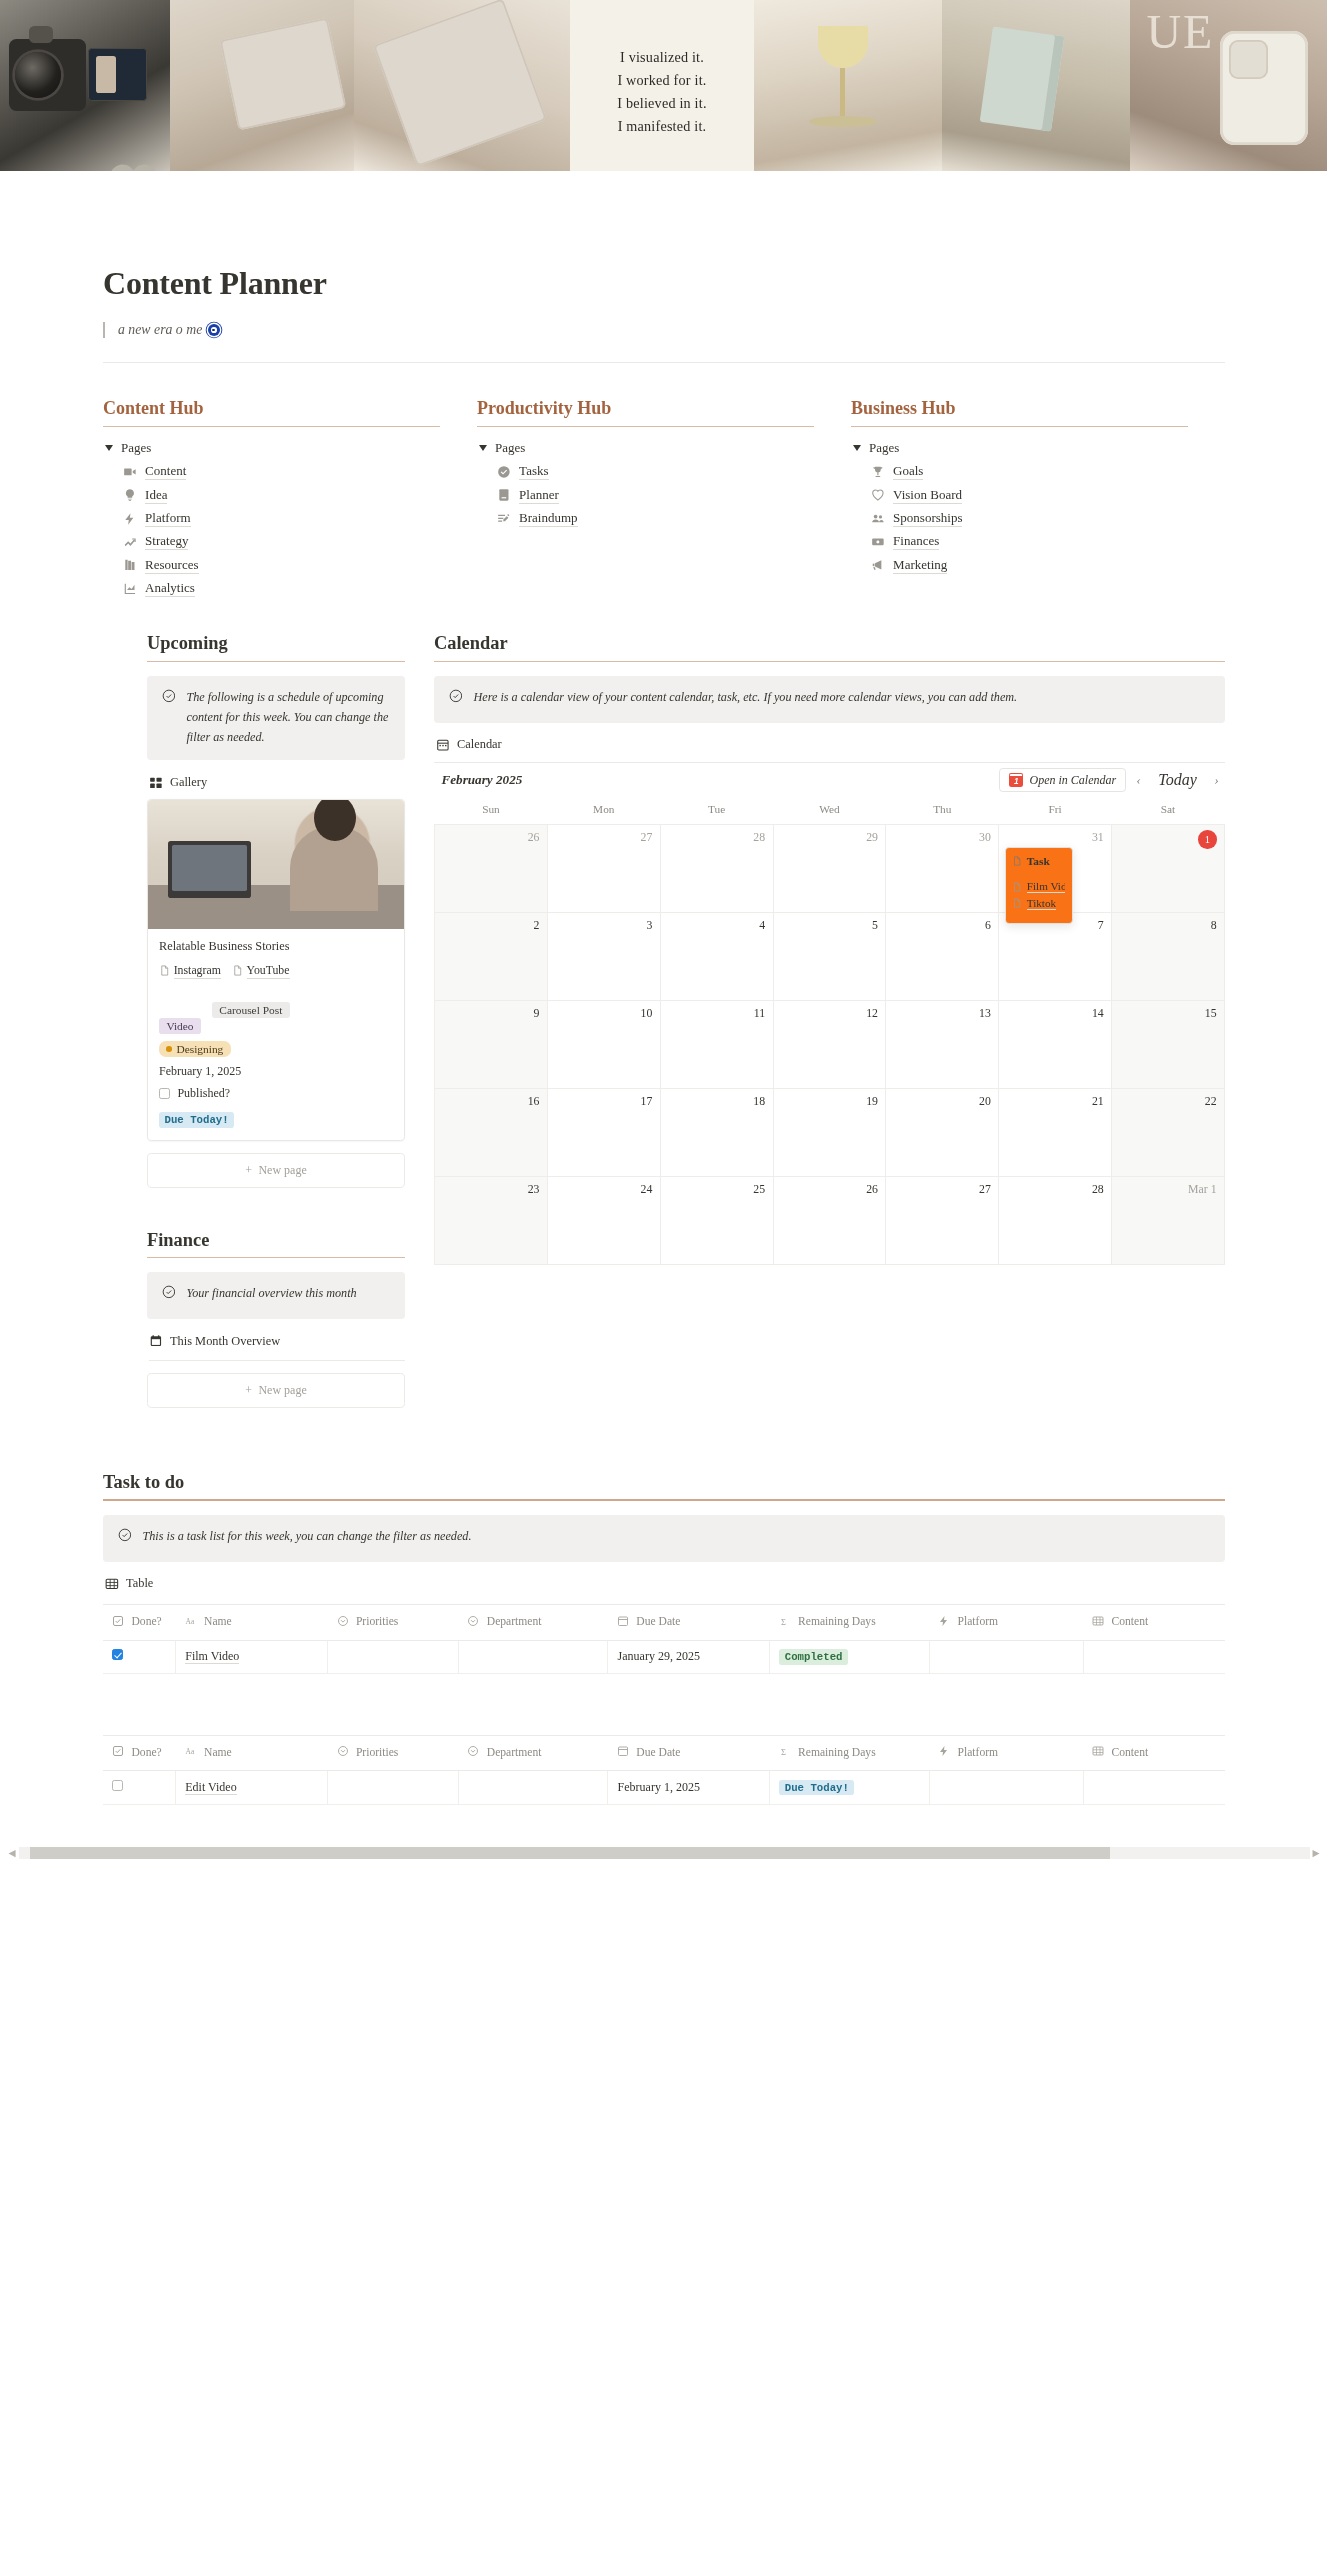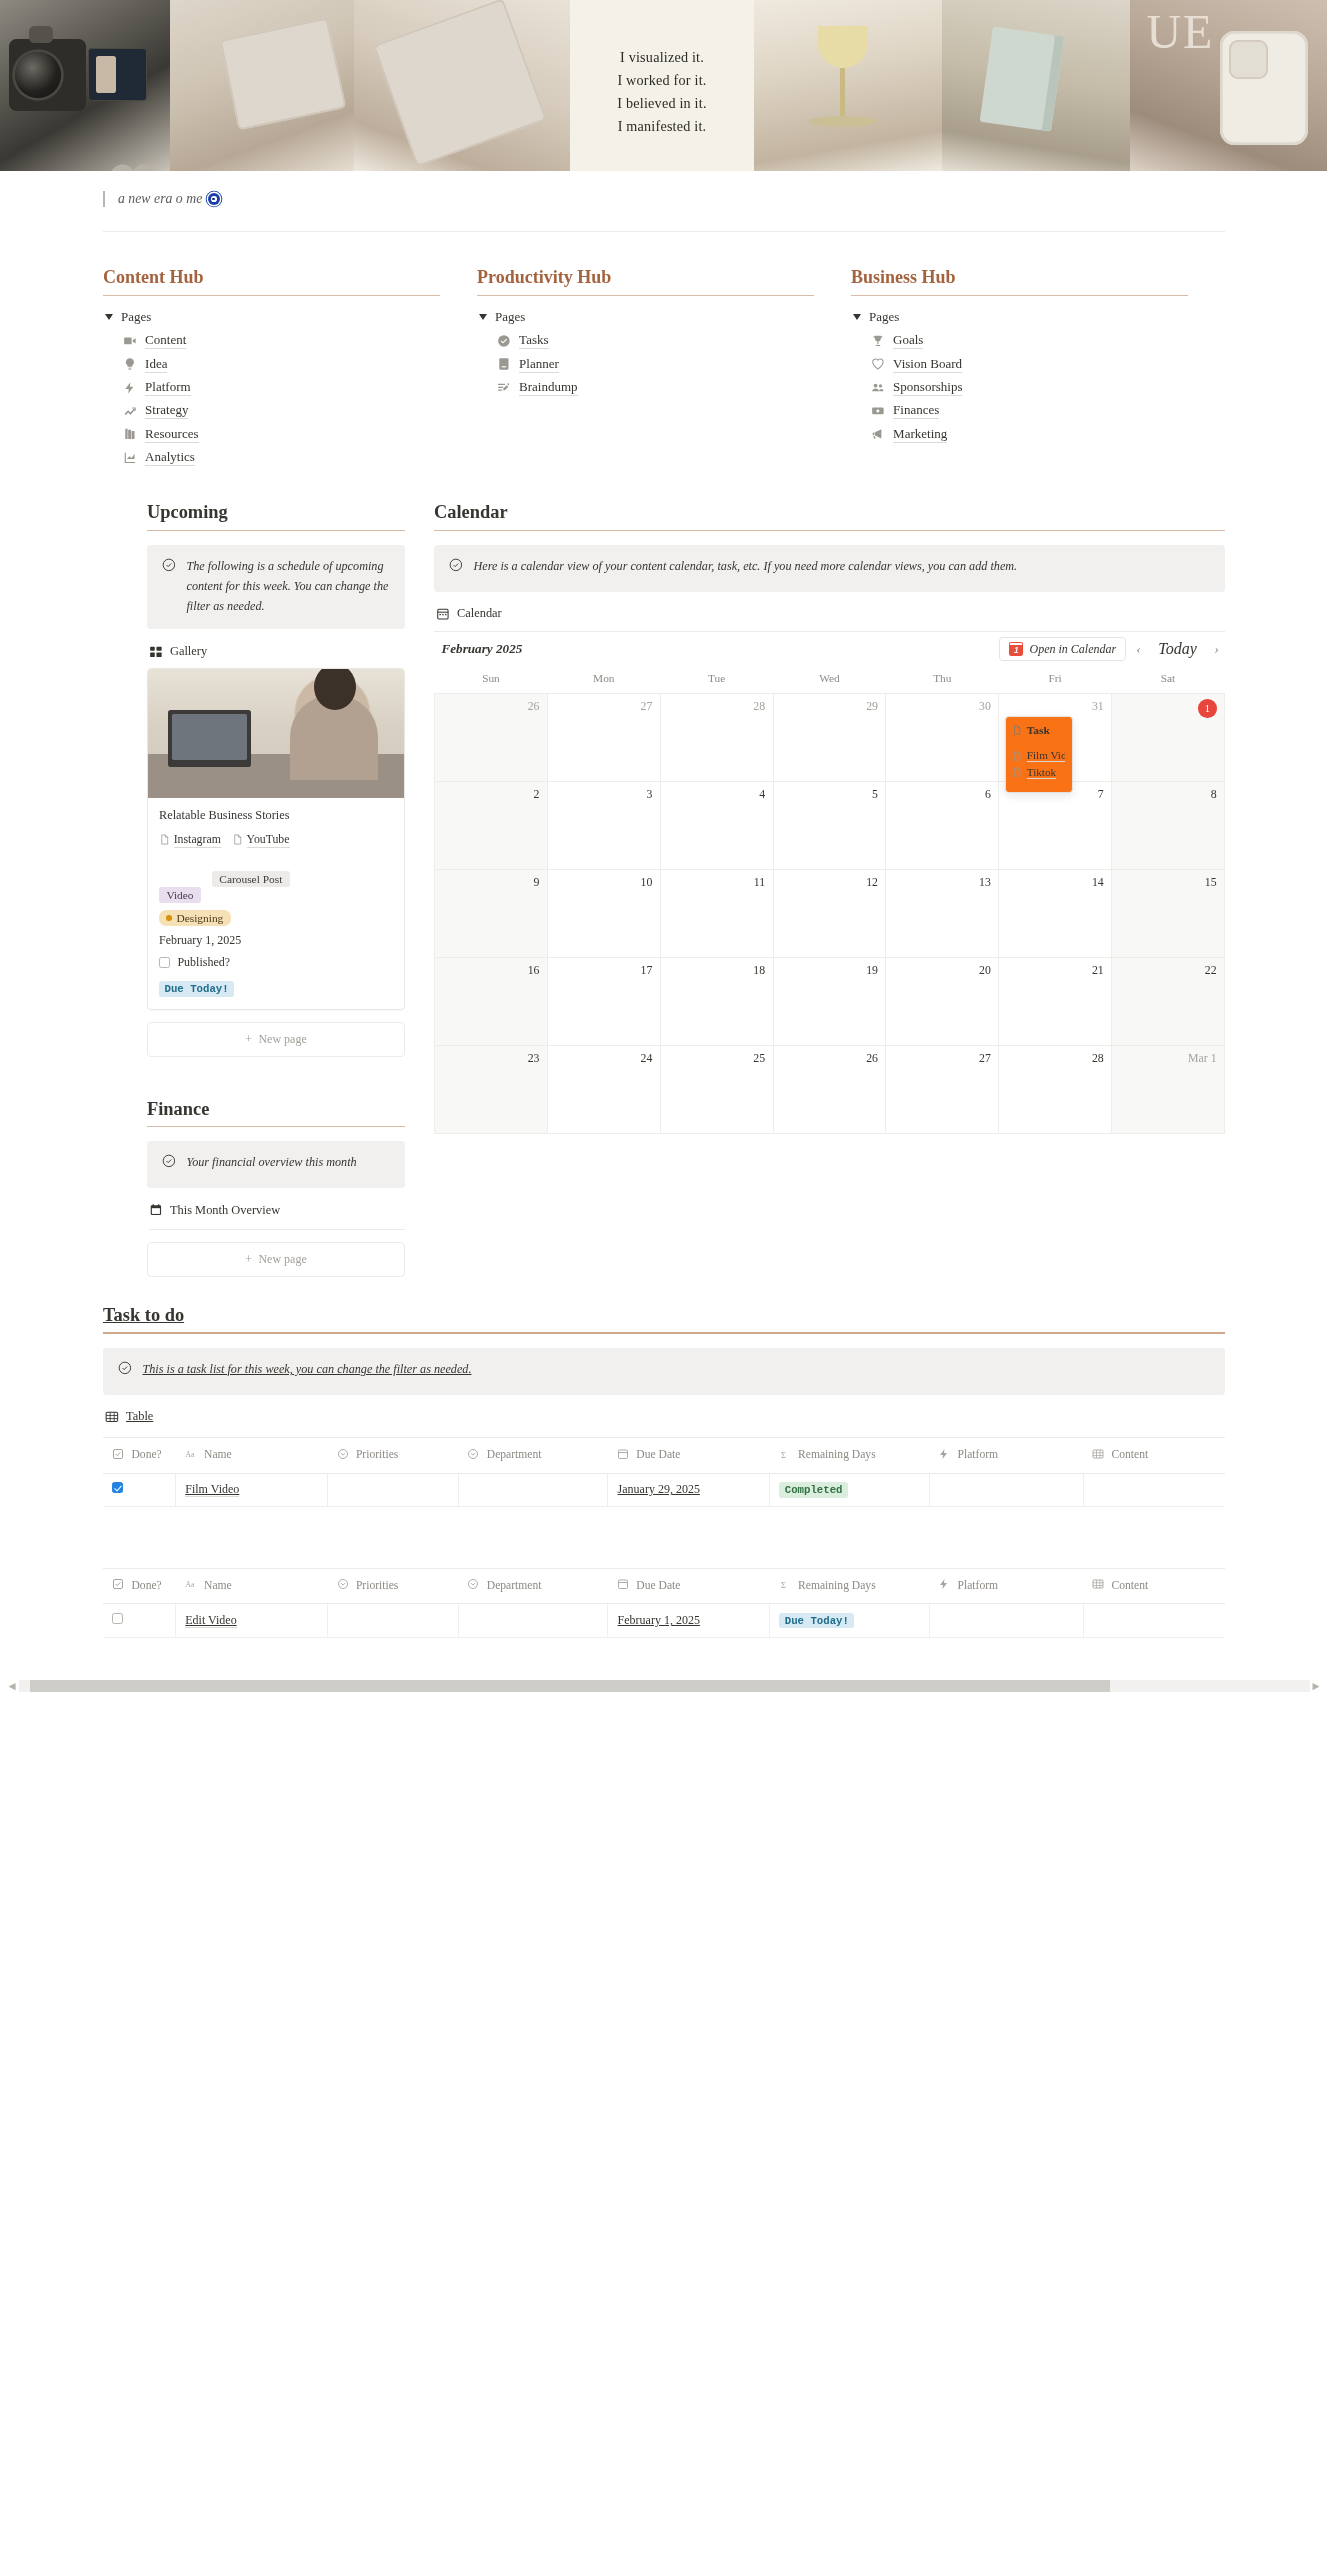--- a/index.html
+++ b/index.html
@@ -326,20 +326,21 @@
   </div>
 
   <svg class="cover-heart" viewBox="0 0 32 30">
     <path d="M16 29S1 19.5 1 10.2C1 5 5 1.5 9.3 1.5c3 0 5.4 1.8 6.7 4 1.3-2.2 3.7-4 6.7-4C27 1.5 31 5 31 10.2 31 19.5 16 29 16 29z" fill="#b7b2a6"></path>
   </svg>
 </div>
 
 <div class="page">
 <div class="wrap">
 
+  <h1 class="page-title">Content Planner</h1>
 
   <div class="subtitle-quote">
     <span>a new era o me</span>
     <span class="nazar"></span>
   </div>
 
   <hr class="rule">
 
   <div class="hubs">
 
@@ -809,21 +810,21 @@
                 </td>
             <td class="weekend">
                   <span class="daynum muted">Mar 1</span>
                 </td>
           </tr>
         </tbody>
       </table>
     </div>
   </div>
 
-  <div style="margin-top:28px;text-decoration:underline;">
+  <div style="margin-top:64px;">
     <div class="sec-title">Task to do</div>
     <div class="sec-underline" style="background:#cfa78c;height:1.5px;"></div>
 
     <div class="callout">
       <span class="cico"><svg viewBox="0 0 24 24">
               <circle cx="12" cy="12" r="10" fill="none" stroke="#37352f" stroke-width="1.6"></circle>
               <path d="M8 12.3l2.7 2.7L16 9.6" fill="none" stroke="#37352f" stroke-width="1.6"></path>
             </svg></span>
       <span>This is a task list for this week, you can change the filter as needed.</span>
     </div>

